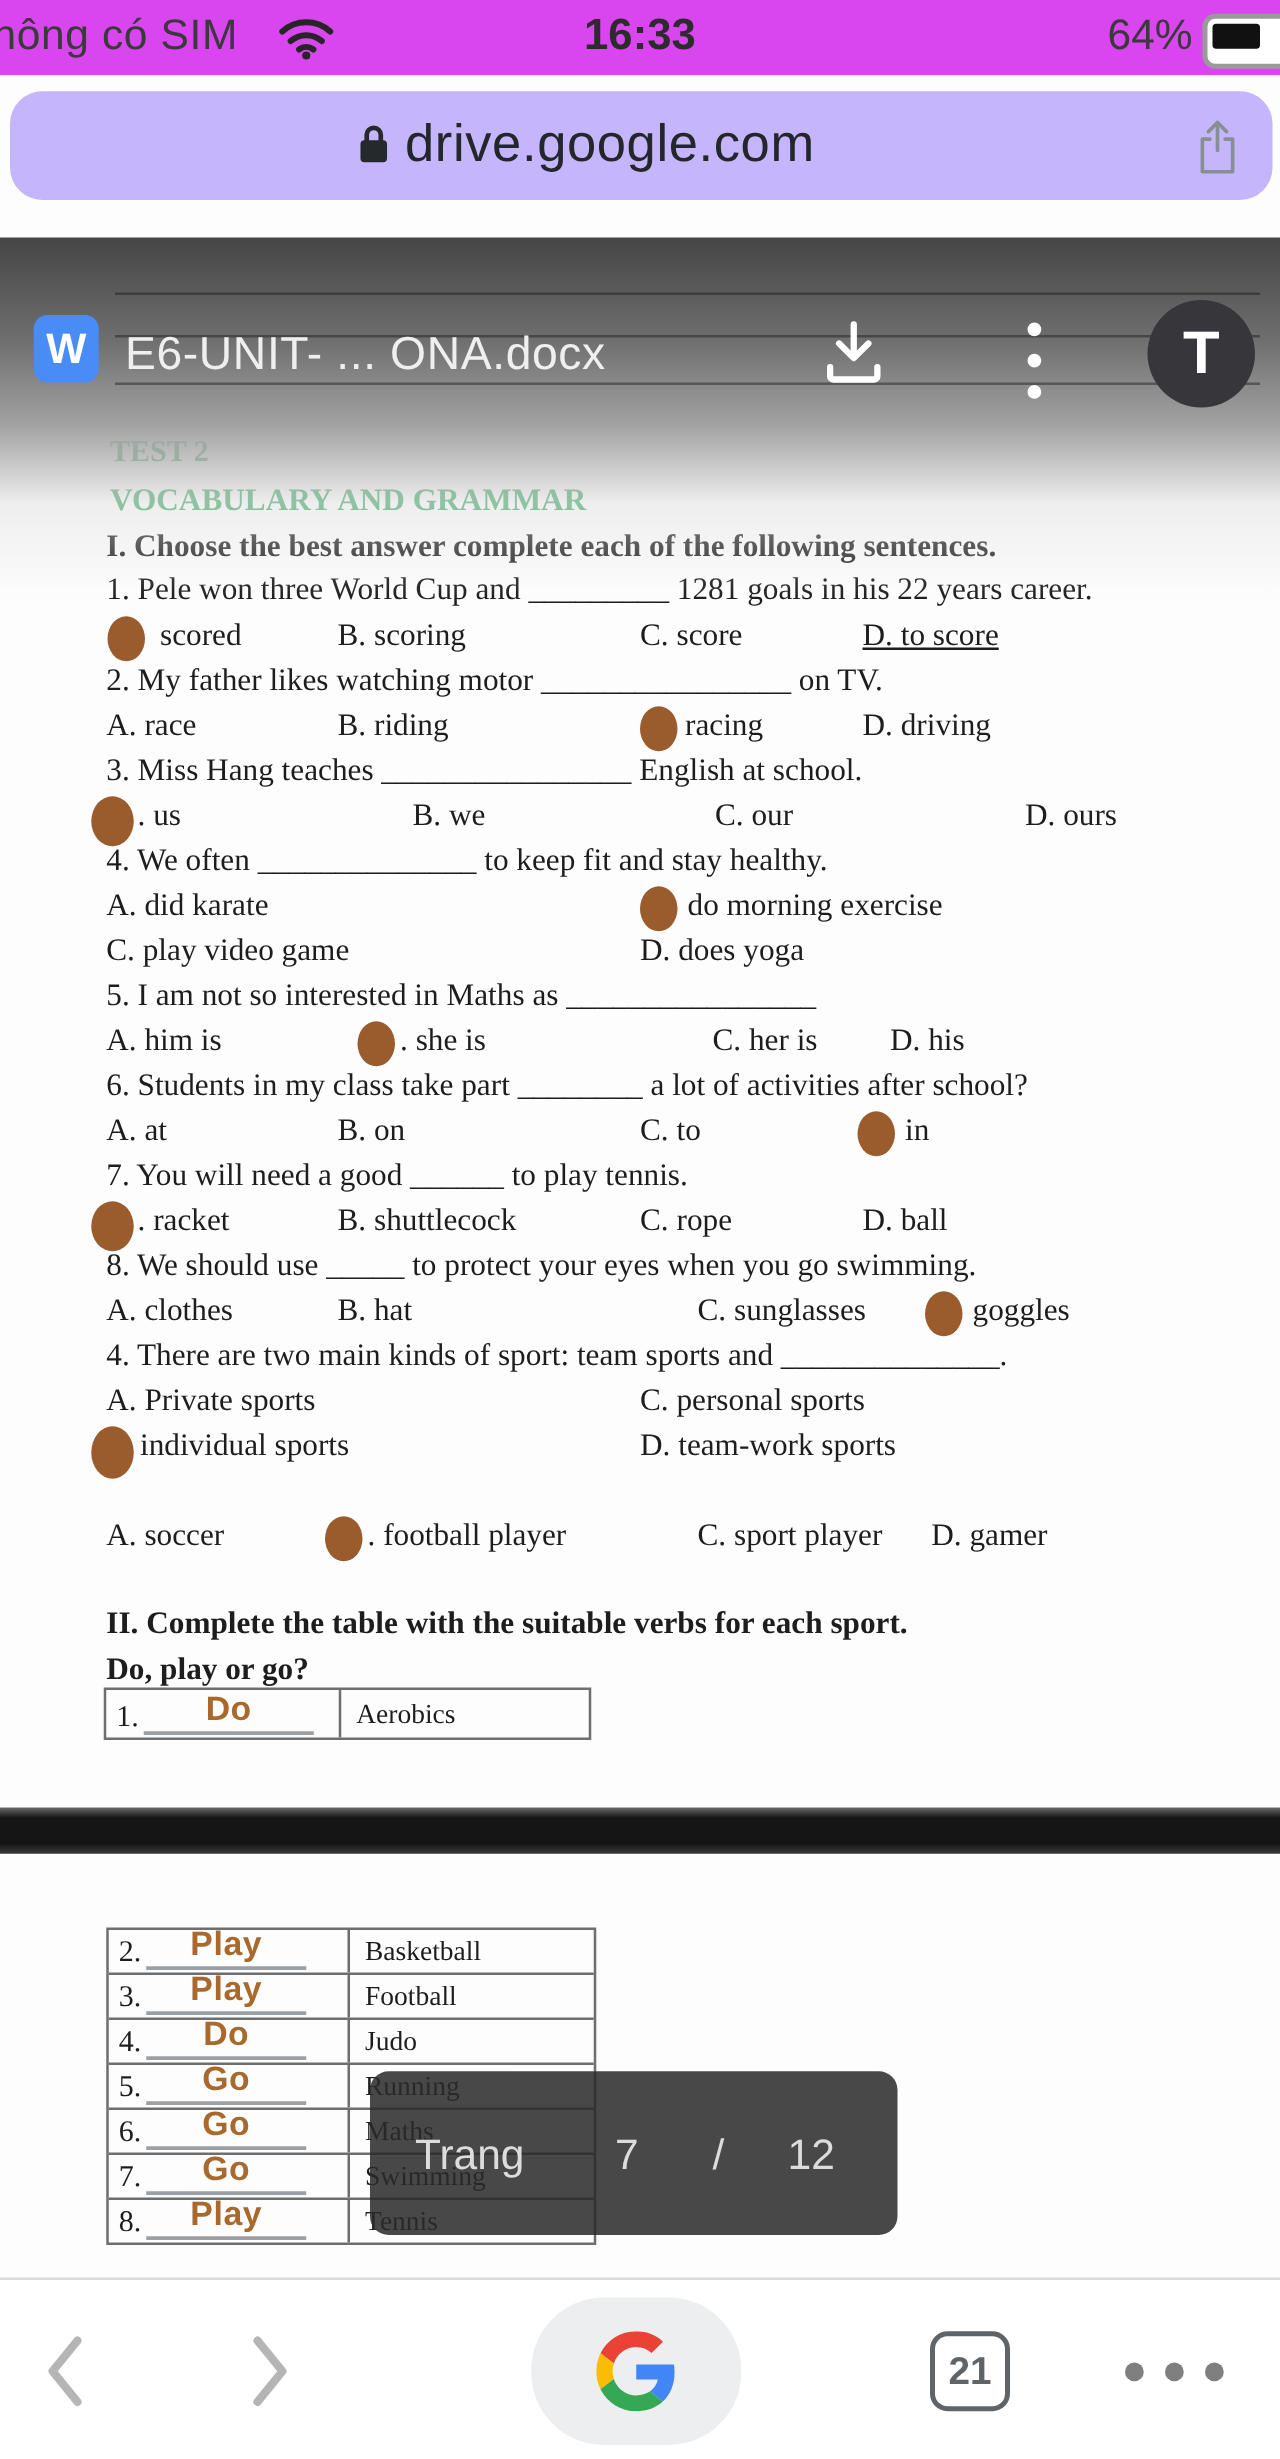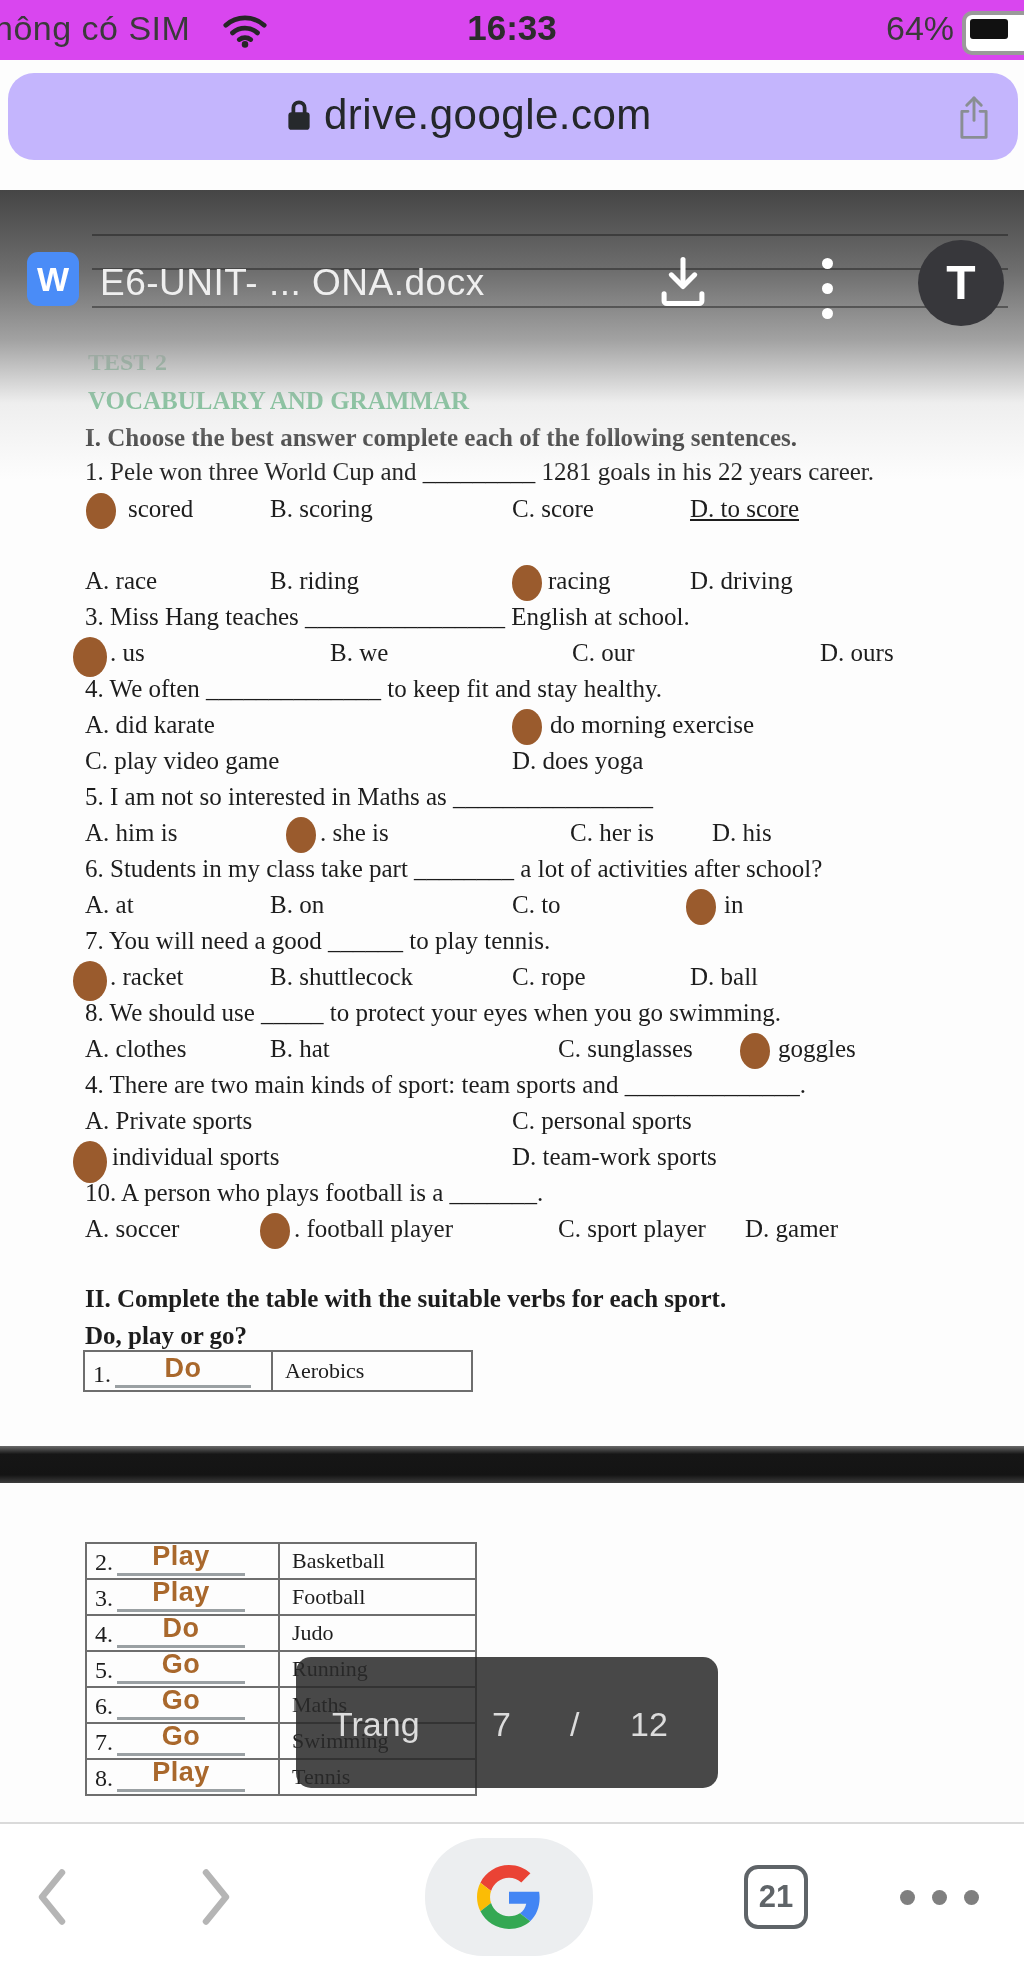--- a/index.html
+++ b/index.html
@@ -80,20 +80,21 @@
 
     <div class="line" style="left:85px;top:458px;">1. Pele won three World Cup and _________ 1281 goals in his 22 years career.</div>
     <div class="line opts" style="top:495px;">
       <span class="dot" style="left:86px;"></span>
       <span class="opt" style="left:128px;">scored</span>
       <span class="opt" style="left:270px;">B. scoring</span>
       <span class="opt" style="left:512px;">C. score</span>
       <span class="opt" style="left:690px;text-decoration:underline;">D. to score</span>
     </div>
 
+    <div class="line" style="left:85px;top:531px;">2. My father likes watching motor ________________ on TV.</div>
     <div class="line opts" style="top:567px;">
       <span class="opt" style="left:85px;">A. race</span>
       <span class="opt" style="left:270px;">B. riding</span>
       <span class="dot" style="left:512px;"></span>
       <span class="opt" style="left:548px;">racing</span>
       <span class="opt" style="left:690px;">D. driving</span>
     </div>
 
     <div class="line" style="left:85px;top:603px;">3. Miss Hang teaches ________________ English at school.</div>
     <div class="line opts" style="top:639px;">
@@ -155,21 +156,20 @@
     <div class="line opts" style="top:1107px;">
       <span class="opt" style="left:85px;">A. Private sports</span>
       <span class="opt" style="left:512px;">C. personal sports</span>
     </div>
     <div class="line opts" style="top:1143px;">
       <span class="dot" style="left:73px;width:34px;height:42px;"></span>
       <span class="opt" style="left:112px;">individual sports</span>
       <span class="opt" style="left:512px;">D. team-work sports</span>
     </div>
 
-    <div class="line" style="left:85px;top:1179px;">10. A person who plays football is a _______.</div>
     <div class="line opts" style="top:1215px;">
       <span class="opt" style="left:85px;">A. soccer</span>
       <span class="dot" style="left:260px;"></span>
       <span class="opt" style="left:294px;">. football player</span>
       <span class="opt" style="left:558px;">C. sport player</span>
       <span class="opt" style="left:745px;">D. gamer</span>
     </div>
 
     <div class="line bold" style="left:85px;top:1285px;">II. Complete the table with the suitable verbs for each sport.</div>
     <div class="line bold" style="left:85px;top:1322px;">Do, play or go?</div>

